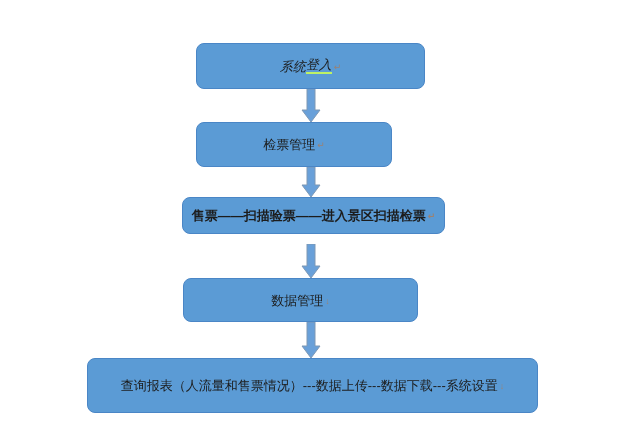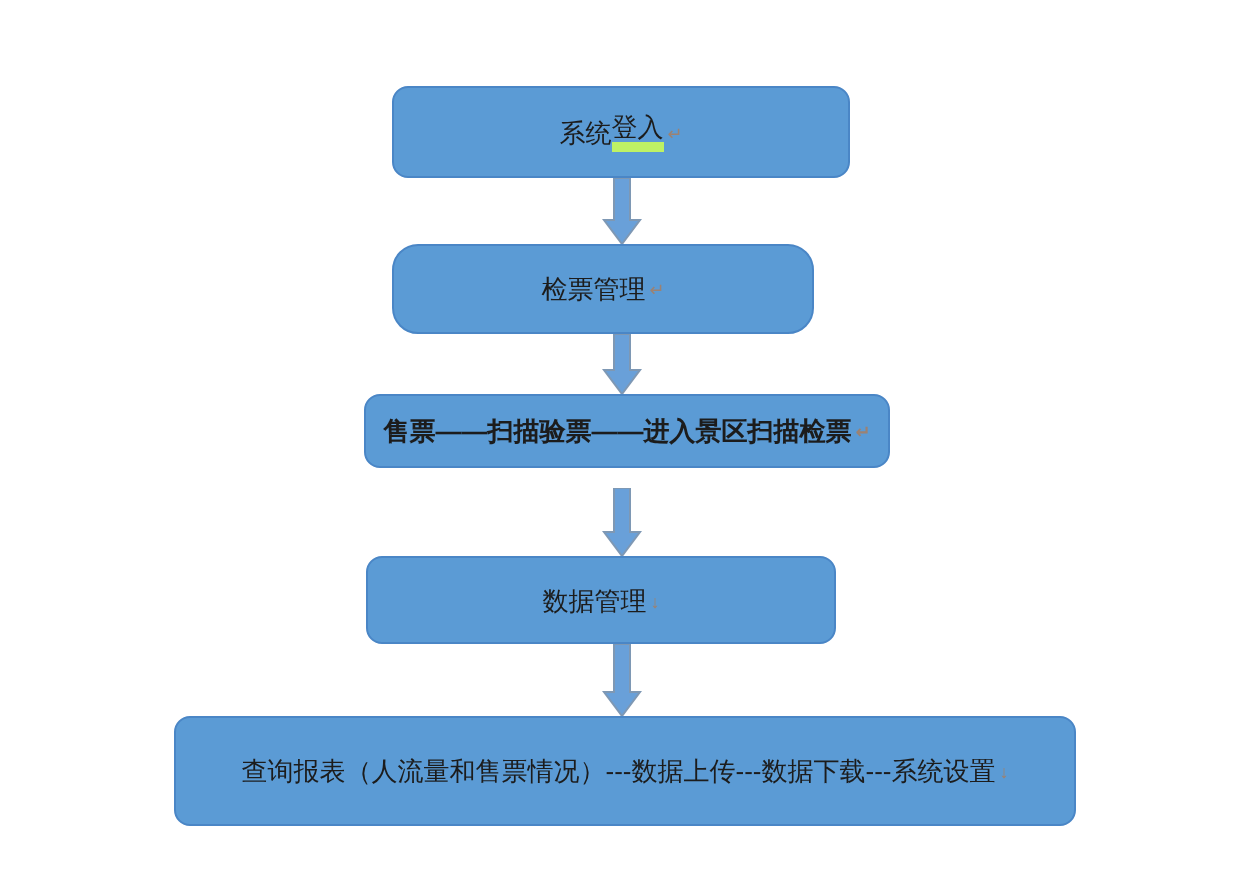--- a/index.html
+++ b/index.html
@@ -18,30 +18,30 @@
     border: 1px solid #4a86c6;
     border-radius: 8px;
     display: flex;
     align-items: center;
     justify-content: center;
     font-size: 13px;
     line-height: 1;
     color: #1c1c1c;
     white-space: nowrap;
   }
-  .node .underlined { border-bottom: 5px solid #bef264; padding-bottom: 1px; }
+  .node .underlined { border-bottom: 2px solid #bef264; padding-bottom: 1px; }
   .node .para-mark {
     font-size: 9px;
     color: #9c8272;
     margin-left: 2px;
     position: relative;
     top: 1px;
   }
-  .node-1 { left: 196px; top: 43px;  width: 229px; height: 46px; }
-  .node-2 { left: 196px; top: 122px; width: 211px; height: 45px; border-radius: 13px; }
+  .node-1 { left: 196px; top: 43px;  width: 229px; height: 46px; font-style: italic; }
+  .node-2 { left: 196px; top: 122px; width: 196px; height: 45px; }
   .node-3 { left: 182px; top: 197px; width: 263px; height: 37px; font-weight: bold; }
   .node-4 { left: 183px; top: 278px; width: 235px; height: 44px; }
   .node-5 { left: 87px;  top: 358px; width: 451px; height: 55px; }
   .arrow { position: absolute; left: 301px; width: 20px; }
   .arrow polygon { fill: #69a0d9; stroke: #7e98b4; stroke-width: 1; }
   .arrow-1 { top: 89px;  height: 33px; }
   .arrow-2 { top: 167px; height: 30px; }
   .arrow-3 { top: 244px; height: 34px; }
   .arrow-4 { top: 322px; height: 36px; }
 </style>

